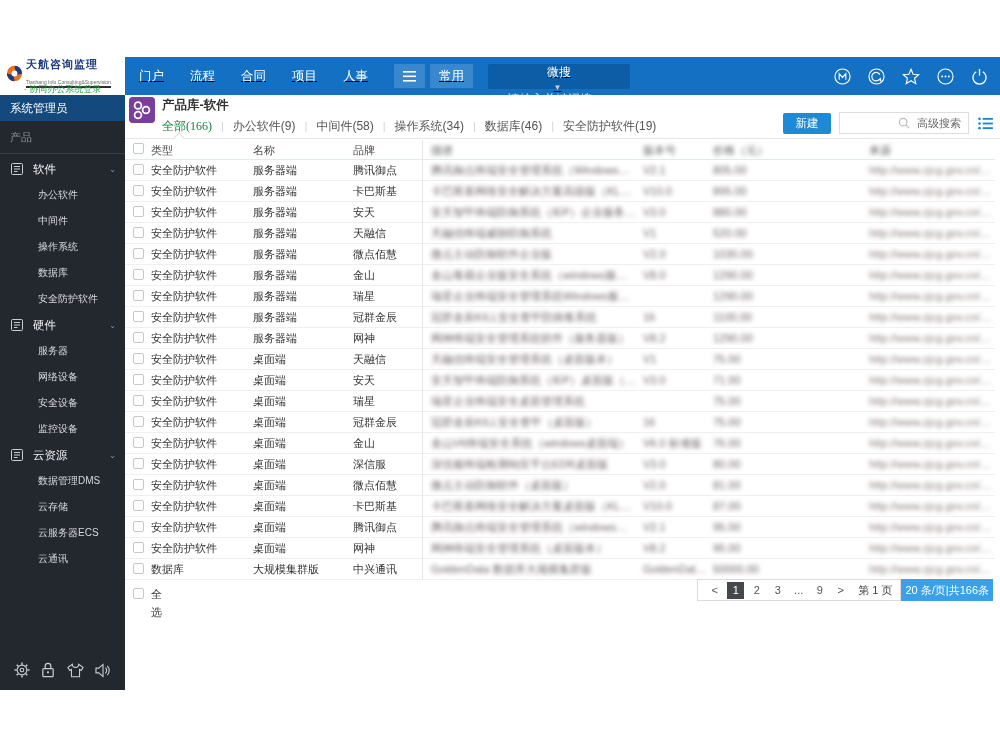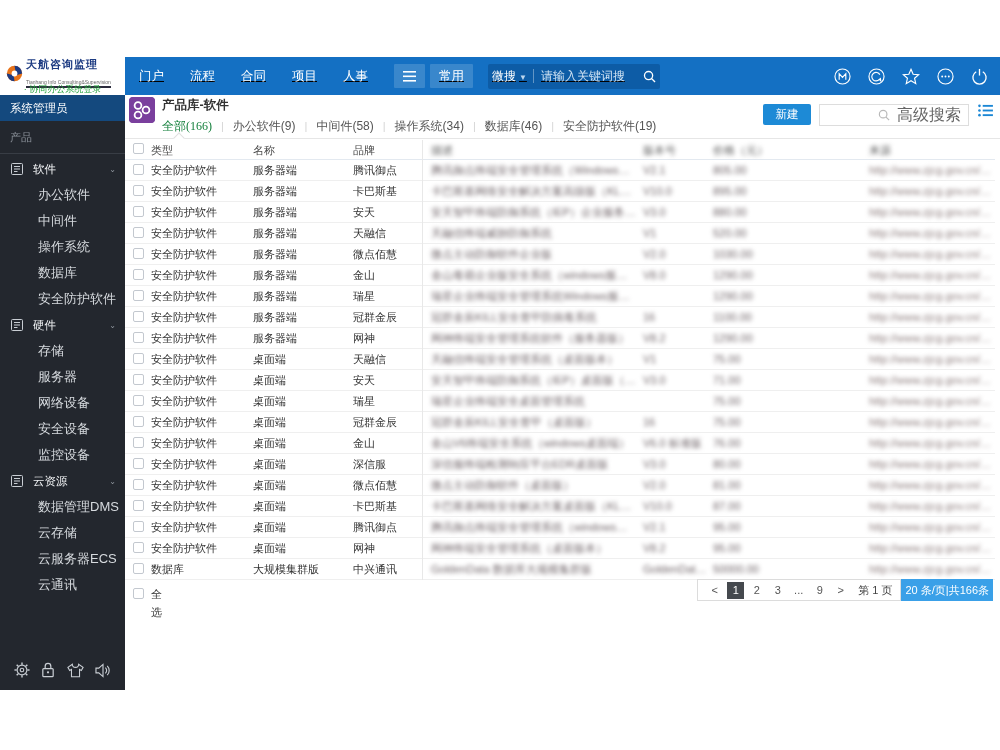--- a/index.html
+++ b/index.html
@@ -10,57 +10,57 @@
   .header { position:absolute; top:57px; left:0; width:1000px; height:38px; display:flex; }
   .logo-box { width:125px; height:38px; background:#fff; position:relative; padding:1px 4px 0 6px; }
   .logo-row { display:flex; align-items:center; }
   .logo-mark { width:17px; height:17px; margin:1px 3px 0 0; flex:none; }
   .logo-title { font-size:11px; font-weight:bold; color:#1d3b82; letter-spacing:1px; line-height:12px; }
   .logo-sub { font-size:5px; color:#666; border-bottom:2px solid #2b2b3d; display:inline-block; line-height:6px; padding-bottom:1px; }
   .logo-login { position:absolute; left:0; bottom:0; width:125px; text-align:center; font-size:9px; color:#27a23d; line-height:11px; }
   .navbar { flex:1; background:#1470c3; display:flex; align-items:center; padding-left:14px; position:relative;text-decoration:underline; }
   .nav-link { color:#fff; font-size:12.5px; margin-right:26px; cursor:pointer; }
   .nav-chip { background:rgba(255,255,255,.16); color:#fff; height:24px; display:flex; align-items:center; padding:0 9px; font-size:12.5px; margin-right:5px; cursor:pointer; border-radius:1px; }
-  .searchbox { background:#0d5ca6; height:25px; display:flex; align-items:center; border-radius:2px; margin-left:10px; padding:0 4px; }
+  .searchbox { background:#0d5ca6; height:25px; display:flex; align-items:center; border-radius:2px; margin-left:10px; padding:0 20px;flex-direction:column; }
   .search-brand { color:#fff; font-size:12px; }
   .search-caret { color:#bcd6ee; font-size:8px; margin:2px 6px 0 3px; }
   .search-divider { width:1px; height:14px; background:rgba(255,255,255,.35); margin-right:7px; }
   .search-placeholder { color:#cfe2f3; font-size:12px; width:102px; background:transparent; border:none; outline:none; font-family:inherit; }
   .search-placeholder::placeholder { color:#cfe2f3; }
   .hdr-icons { position:absolute; right:12px; top:0; height:38px; display:flex; align-items:center; gap:17px; }
   .hdr-icons svg { display:block; cursor:pointer; }
 
   
   .sidebar { position:absolute; top:95px; left:0; width:125px; height:595px; background:#23272e; }
   .role-bar { height:26px; background:#14497e; color:#fff; font-size:11.5px; line-height:26px; padding-left:10px; }
   .side-section { color:#8a9099; font-size:11px; padding:9px 0 8px 10px; }
   .side-hr { border-top:1px solid #383d45; margin:0 0 2px 0; }
   .tree-group { height:26px; display:flex; align-items:center; color:#f2f4f6; font-size:11.5px; cursor:pointer; position:relative; padding-left:11px; }
   .tree-group .g-icon { margin-right:10px; display:flex; }
   .tree-group .g-caret { position:absolute; right:9px; color:#8f969e; font-size:8px; }
-  .tree-child { height:26px; line-height:26px; padding-left:38px; color:#d6dade; font-size:13px; cursor:pointer; }
+  .tree-child { height:26px; line-height:26px; padding-left:38px; color:#d6dade; font-size:10px; cursor:pointer; }
   .side-footer { position:absolute; bottom:0; left:0; width:125px; height:40px; display:flex; align-items:center; justify-content:space-around; padding:0 8px; }
   .side-footer svg { display:block; cursor:pointer; }
 
   
   .main { position:absolute; top:95px; left:125px; width:875px; height:595px; background:#fff; }
   .title-row { position:absolute; top:2px; left:4px; display:flex; align-items:flex-start; }
   .app-icon { width:26px; height:26px; border-radius:4px; background:#7a3f9d; margin-right:7px; flex:none; }
   .page-title { font-size:12.5px; font-weight:bold; color:#333; line-height:14px; padding-top:1px; }
   .tabs-row { position:absolute; top:21px; left:37px; height:20px; display:flex; align-items:center; font-size:12px; }
   .tab { color:#555; cursor:pointer; }
   .tab.active { color:#15803d; position:relative;font-family:Liberation Serif, serif; }
   .tab-sep { color:#d5d5d5; margin:0 9px; font-size:11px; }
   .tabs-divider { position:absolute; top:43px; left:0; width:875px; border-top:1px solid #e6e6e6; }
   .tab-notch { position:absolute; top:39px; left:50px; width:8px; height:8px; background:#fff; border-left:1px solid #e0e0e0; border-top:1px solid #e0e0e0; transform:rotate(45deg); }
-  .toolbar { position:absolute; top:9px; right:7px; display:flex; }
+  .toolbar { position:absolute; top:17px; right:7px; display:flex; align-items:center; }
   .btn-new { background:#1d8ad6; color:#fff; border:none; font-size:11.5px; width:48px; height:21px; border-radius:2px; cursor:pointer; font-family:inherit; }
   .adv-search-wrap { display:flex; align-items:center; margin-left:8px; border:1px solid #ddd; height:22px; background:#fff; }
   .adv-input { border:none; outline:none; width:58px; height:20px; font-size:11px; padding:0 4px; font-family:inherit; }
-  .adv-btn { font-size:16px; color:#666; border-left:0; padding:0 7px; height:22px; line-height:22px; cursor:pointer; white-space:nowrap; }
+  .adv-btn { font-size:11px; color:#666; border-left:0; padding:0 7px; height:22px; line-height:22px; cursor:pointer; white-space:nowrap; }
   .list-icon { margin-left:9px; cursor:pointer; display:flex; }
 
   
   .thead { position:absolute; top:45px; left:0; width:870px; height:20px; border-bottom:1px solid #e3e9f0; font-size:11px; color:#4a4a4a; }
   .tbody { position:absolute; top:65px; left:0; width:870px; }
   .trow { position:relative; height:21px; border-bottom:1px solid #efefef; font-size:11px; color:#333; }
   .cell { position:absolute; top:0; height:20px; line-height:20px; overflow:hidden; white-space:nowrap; text-overflow:ellipsis; }
   .cbx { position:absolute; left:8px; top:4px; width:11px; height:11px; border:1px solid #c3c8cf; border-radius:2px; background:#fff; cursor:pointer; }
   .thead .cbx { top:3px; }
   .c1 { left:26px;  width:100px; }
@@ -189,21 +189,20 @@
             <svg width="12" height="12" viewBox="0 0 12 12">
               <rect x="0.5" y="0.5" width="11" height="11" rx="1" fill="none" stroke="#c9ced4" stroke-width="1"></rect>
               <line x1="3" y1="3.5" x2="9" y2="3.5" stroke="#c9ced4" stroke-width="1"></line>
               <line x1="3" y1="6" x2="9" y2="6" stroke="#c9ced4" stroke-width="1"></line>
               <line x1="3" y1="8.5" x2="6.5" y2="8.5" stroke="#c9ced4" stroke-width="1"></line>
             </svg>
           </span>
           <span>硬件</span>
           <span class="g-caret">⌄</span>
         </div>
-        <div class="tree-child">存储</div>
         <div class="tree-child">服务器</div>
         <div class="tree-child">网络设备</div>
         <div class="tree-child">安全设备</div>
         <div class="tree-child">监控设备</div>
         <div class="tree-group">
           <span class="g-icon">
             <svg width="12" height="12" viewBox="0 0 12 12">
               <rect x="0.5" y="0.5" width="11" height="11" rx="1" fill="none" stroke="#c9ced4" stroke-width="1"></rect>
               <line x1="3" y1="3.5" x2="9" y2="3.5" stroke="#c9ced4" stroke-width="1"></line>
               <line x1="3" y1="6" x2="9" y2="6" stroke="#c9ced4" stroke-width="1"></line>

